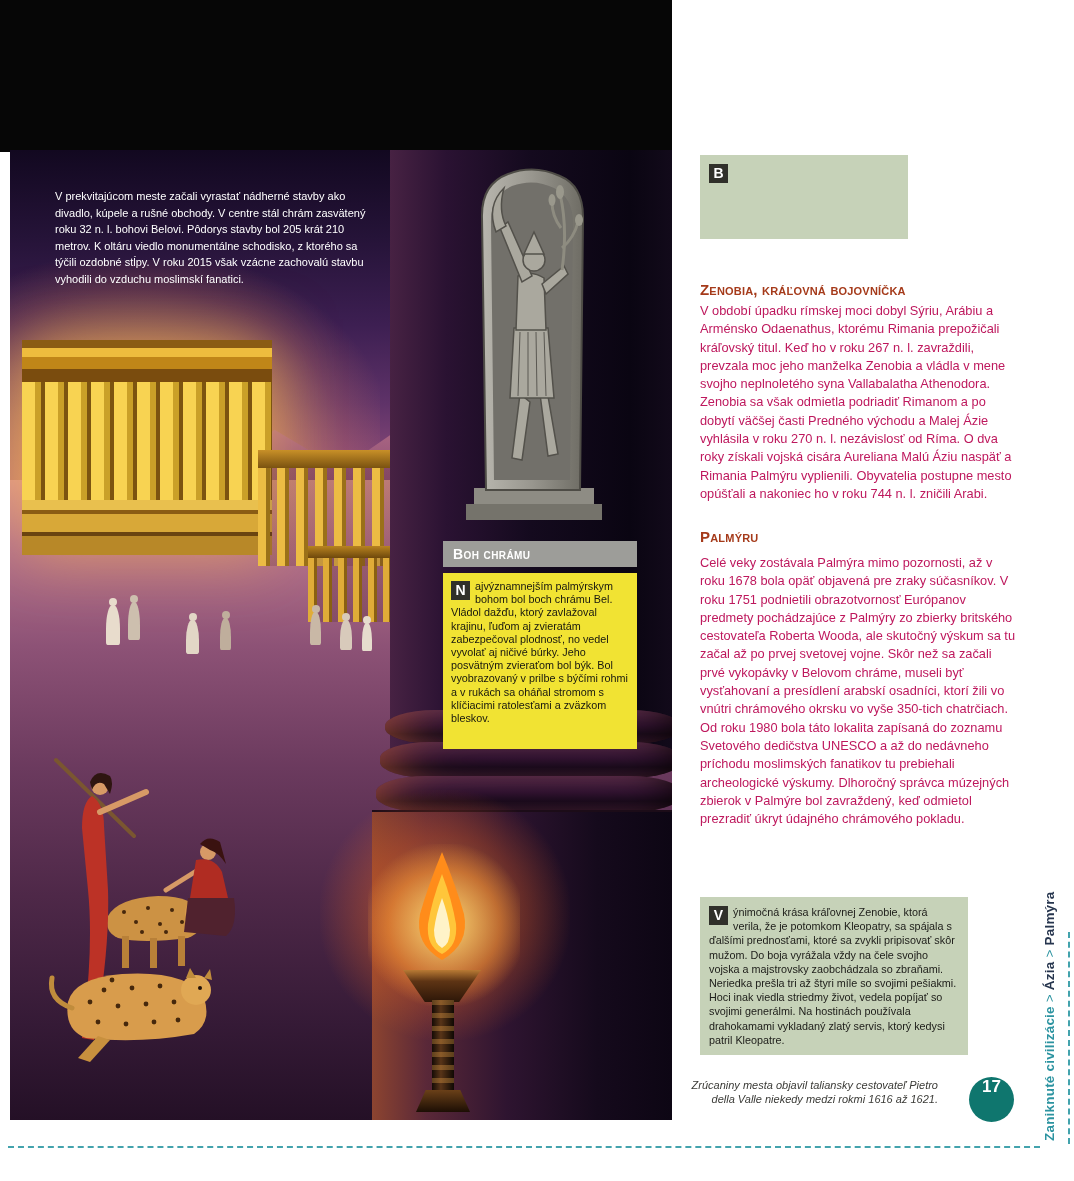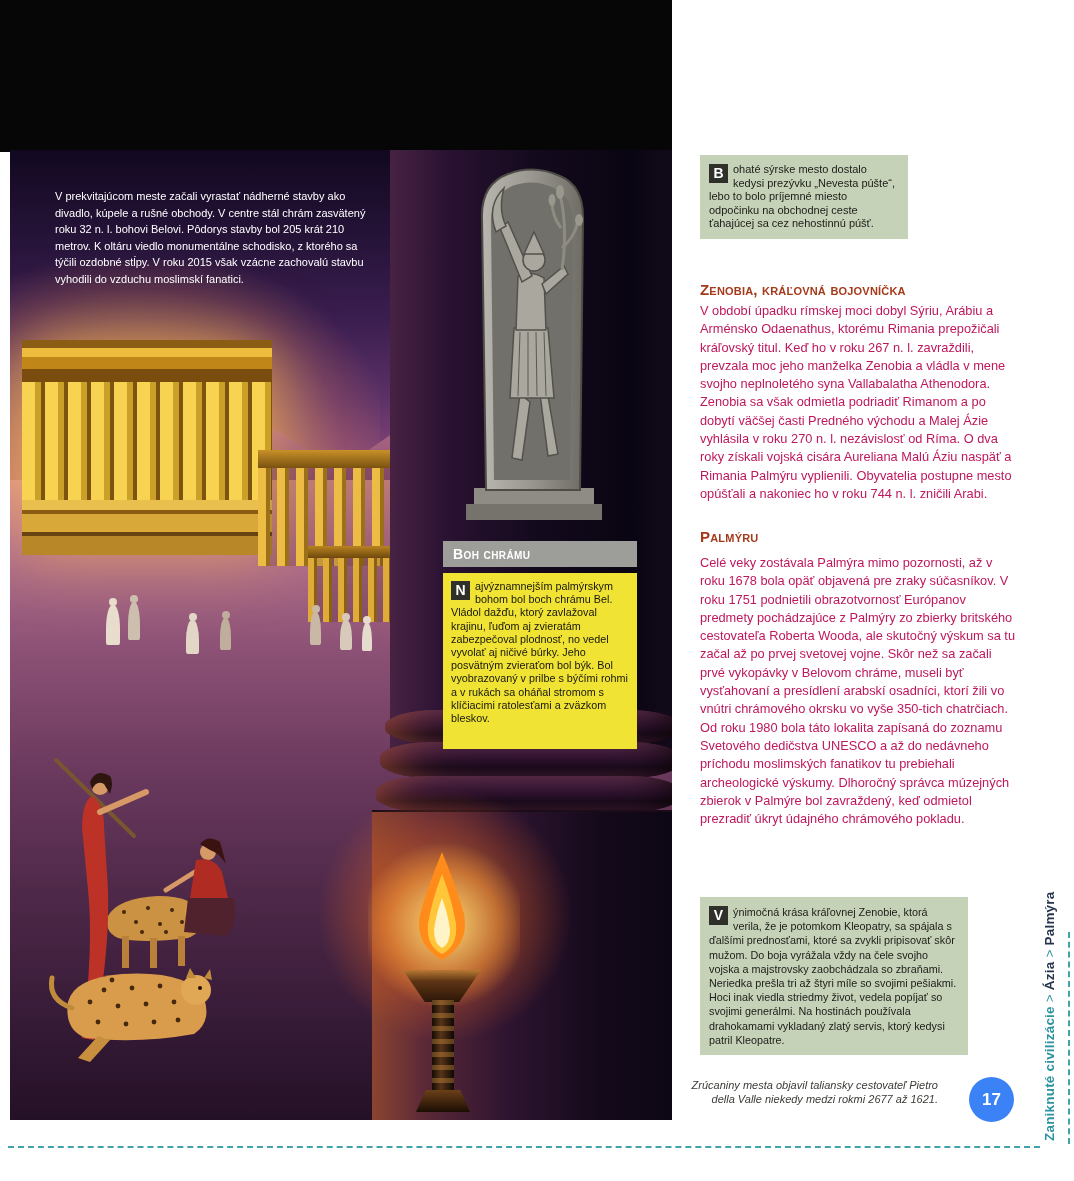--- a/index.html
+++ b/index.html
@@ -111,22 +111,22 @@
   #h-zenobia { top:281px; }
   #h-vyskum  { top:528px; }
   .bodytext { position:absolute; left:700px; width:316px; font-size:12.8px; line-height:18.3px; color:#be185d; }
   #p-zenobia { top:302px; }
   #p-vyskum  { top:554px; }
 
   #img-caption { position:absolute; left:690px; top:1078px; width:248px; text-align:right;
     font-style:italic; font-size:11px; line-height:14px; color:#3a3a36; }
 
   #page-circle { position:absolute; left:969px; top:1077px; width:45px; height:45px;
-    border-radius:50%; background:#3b82f6; color:#ffffff; font-weight:bold; font-size:17px;
-    display:flex; align-items:center; justify-content:center; }
+    border-radius:50%; background:#0f766e; color:#ffffff; font-weight:bold; font-size:17px;
+    display:flex; align-items:flex-start; justify-content:center; }
 
   
   #sidebar-tab { position:absolute; left:1042px; top:1141px; transform:rotate(-90deg);
     transform-origin:0 0; white-space:nowrap; font-size:13.5px; font-weight:bold; letter-spacing:.2px; }
   #sidebar-tab .cat { color:#2b93a0; }
   #sidebar-tab .sep { color:#2b93a0; font-weight:normal; padding:0 4px; }
   #sidebar-tab .loc { color:#26354e; }
 
   
   #dash-bottom { position:absolute; left:8px; top:1146px; width:1032px; height:0; border-top:2px dashed #43a3ad; }
@@ -289,34 +289,34 @@
           <circle cx="140" cy="280" r="2.4"></circle>
           <circle cx="74" cy="240" r="2.4"></circle>
       </g>
     </g>
   </svg>
 
   <div id="intro">V prekvitajúcom meste začali vyrastať nádherné stavby ako divadlo, kúpele a rušné obchody. V centre stál chrám zasvätený roku 32 n. l. bohovi Belovi. Pôdorys stavby bol 205 krát 210 metrov. K oltáru viedlo monumentálne schodisko, z ktorého sa týčili ozdobné stĺpy. V roku 2015 však vzácne zachovalú stavbu vyhodili do vzduchu moslimskí fanatici.</div>
 </div>
 
 <div class="greenbox" id="factbox-top">
-  <span class="dropcap">B</span><span>ohaté sýrske mesto dostalo kedysi prezývku „Nevesta púšte“, lebo to bolo príjemné miesto odpočinku na obchodnej ceste ťahajúcej sa cez nehostinnú púšť.</span>
+  <span class="dropcap">B</span>
 </div>
 
 <div class="heading" id="h-zenobia">Zenobia, kráľovná bojovníčka</div>
 <div class="bodytext" id="p-zenobia">V období úpadku rímskej moci dobyl Sýriu, Arábiu a Arménsko Odaenathus, ktorému Rimania prepožičali kráľovský titul. Keď ho v roku 267 n. l. zavraždili, prevzala moc jeho manželka Zenobia a vládla v mene svojho neplnoletého syna Vallabalatha Athenodora. Zenobia sa však odmietla podriadiť Rimanom a po dobytí väčšej časti Predného východu a Malej Ázie vyhlásila v roku 270 n. l. nezávislosť od Ríma. O dva roky získali vojská cisára Aureliana Malú Áziu naspäť a Rimania Palmýru vyplienili. Obyvatelia postupne mesto opúšťali a nakoniec ho v roku 744 n. l. zničili Arabi.</div>
 
 <div class="heading" id="h-vyskum">Palmýru</div>
 <div class="bodytext" id="p-vyskum">Celé veky zostávala Palmýra mimo pozornosti, až v roku 1678 bola opäť objavená pre zraky súčasníkov. V roku 1751 podnietili obrazotvornosť Európanov predmety pochádzajúce z Palmýry zo zbierky britského cestovateľa Roberta Wooda, ale skutočný výskum sa tu začal až po prvej svetovej vojne. Skôr než sa začali prvé vykopávky v Belovom chráme, museli byť vysťahovaní a presídlení arabskí osadníci, ktorí žili vo vnútri chrámového okrsku vo vyše 350-tich chatrčiach. Od roku 1980 bola táto lokalita zapísaná do zoznamu Svetového dedičstva UNESCO a až do nedávneho príchodu moslimských fanatikov tu prebiehali archeologické výskumy. Dlhoročný správca múzejných zbierok v Palmýre bol zavraždený, keď odmietol prezradiť úkryt údajného chrámového pokladu.</div>
 
 <div class="greenbox" id="factbox-bottom">
   <span class="dropcap">V</span><span>ýnimočná krása kráľovnej Zenobie, ktorá verila, že je potomkom Kleopatry, sa spájala s ďalšími prednosťami, ktoré sa zvykli pripisovať skôr mužom. Do boja vyrážala vždy na čele svojho vojska a majstrovsky zaobchádzala so zbraňami. Neriedka prešla tri až štyri míle so svojimi pešiakmi. Hoci inak viedla striedmy život, vedela popíjať so svojimi generálmi. Na hostinách používala drahokamami vykladaný zlatý servis, ktorý kedysi patril Kleopatre.</span>
 </div>
 
-<div id="img-caption">Zrúcaniny mesta objavil taliansky cestovateľ Pietro della Valle niekedy medzi rokmi 2677 až 1621.</div>
+<div id="img-caption">Zrúcaniny mesta objavil taliansky cestovateľ Pietro della Valle niekedy medzi rokmi 1616 až 1621.</div>
 
 <div id="page-circle">
   <span>17</span>
 </div>
 
 <div id="sidebar-tab">
   <span class="cat">Zaniknuté civilizácie</span><span class="sep">&gt;</span><span class="loc">Ázia</span><span class="sep">&gt;</span><span class="loc">Palmýra</span>
 </div>
 
 <div id="dash-bottom"></div>

